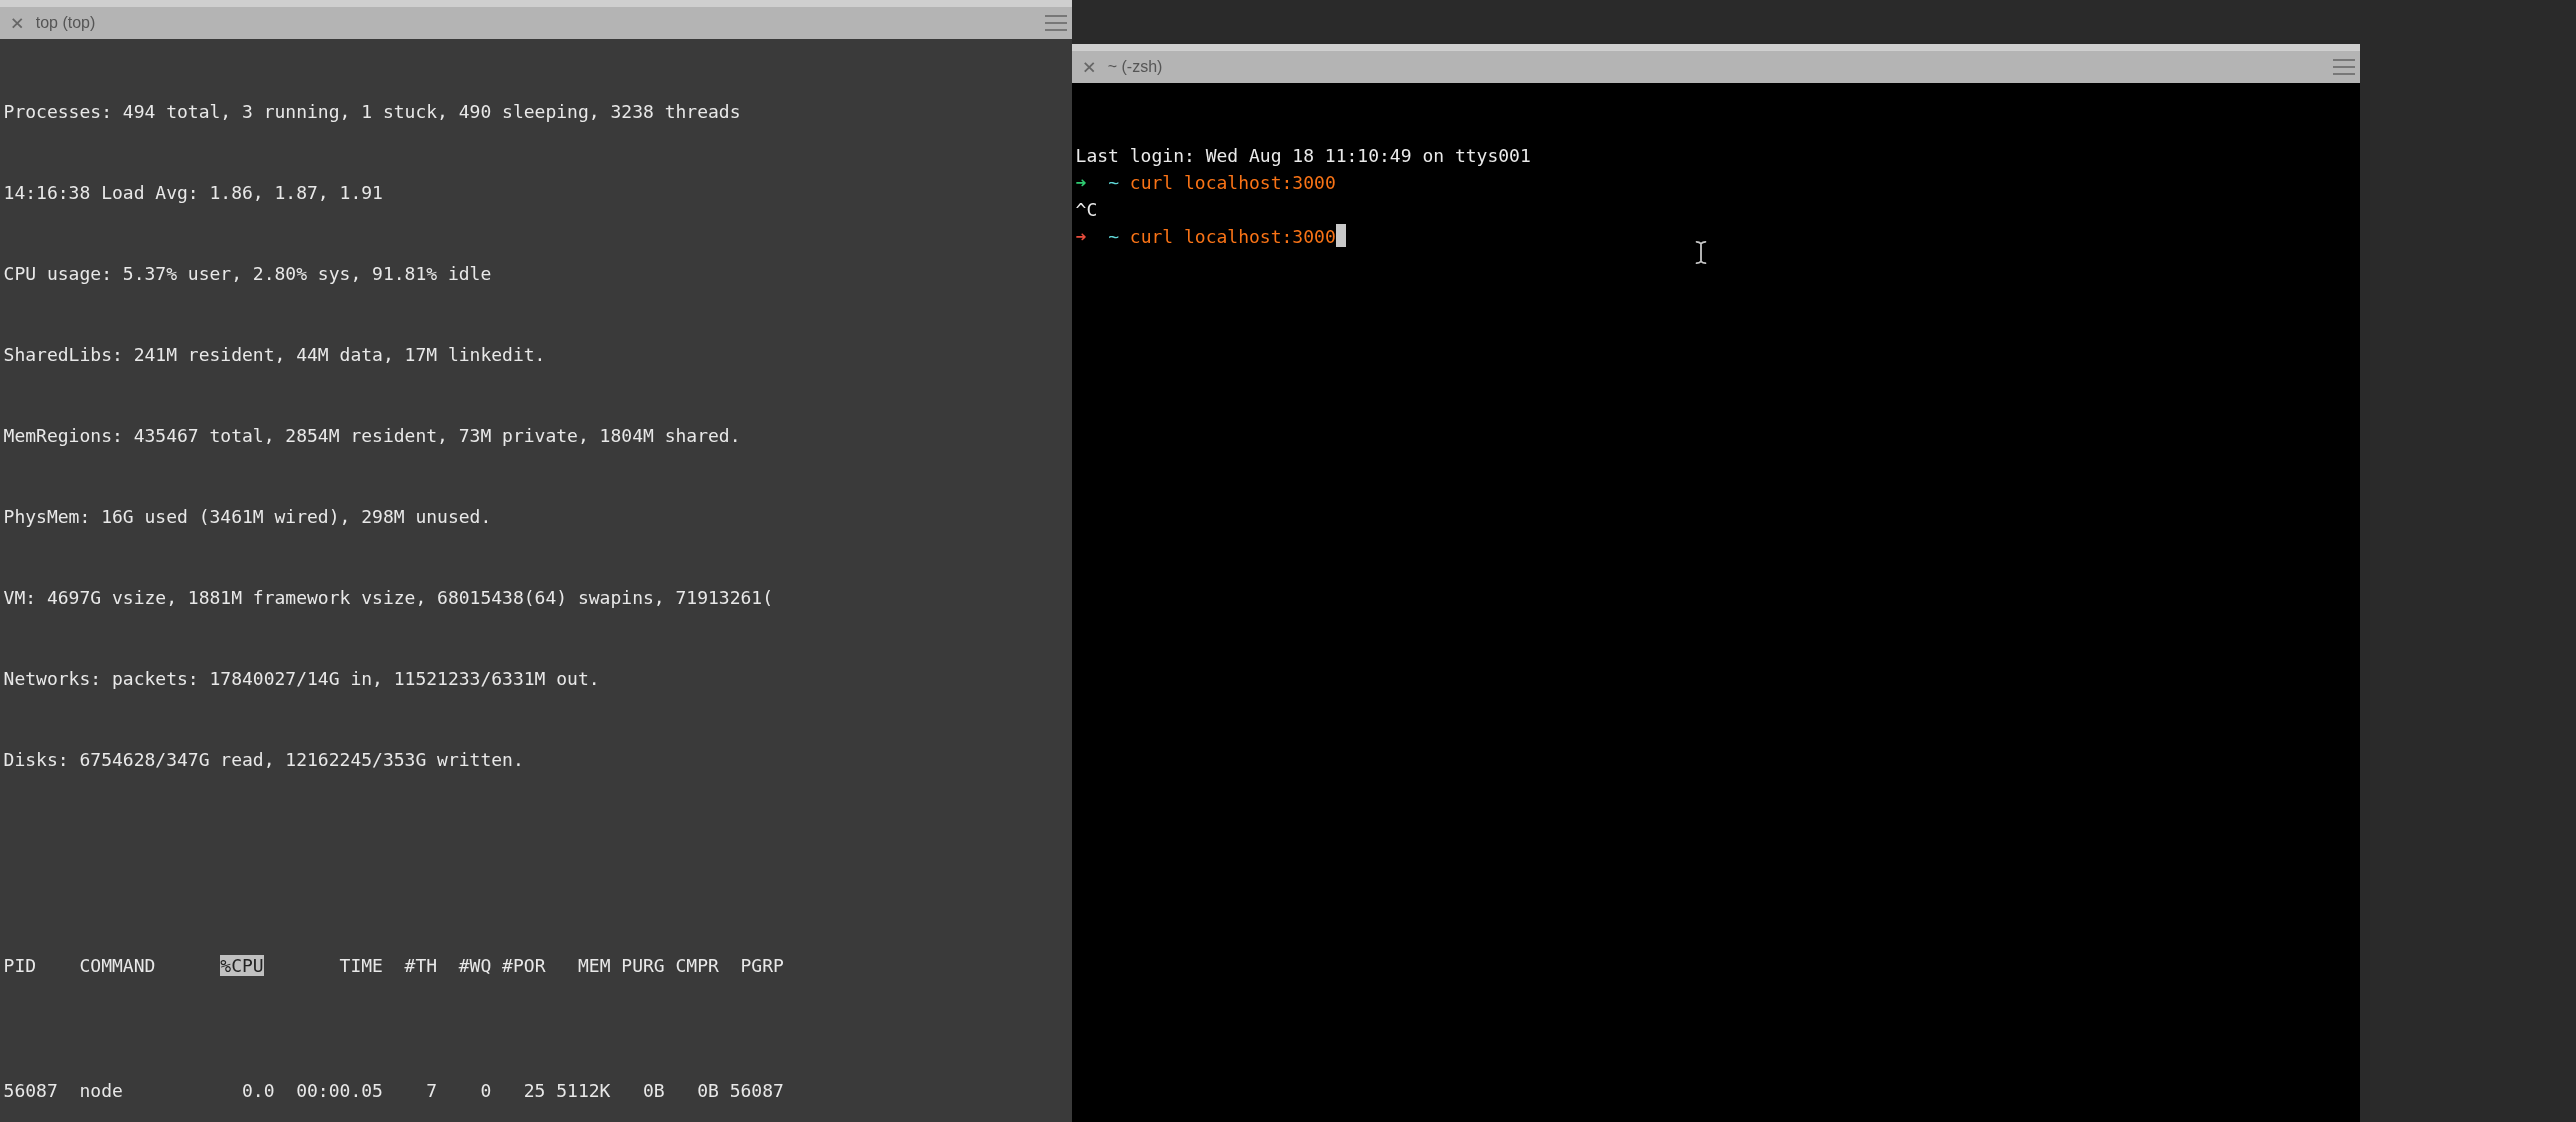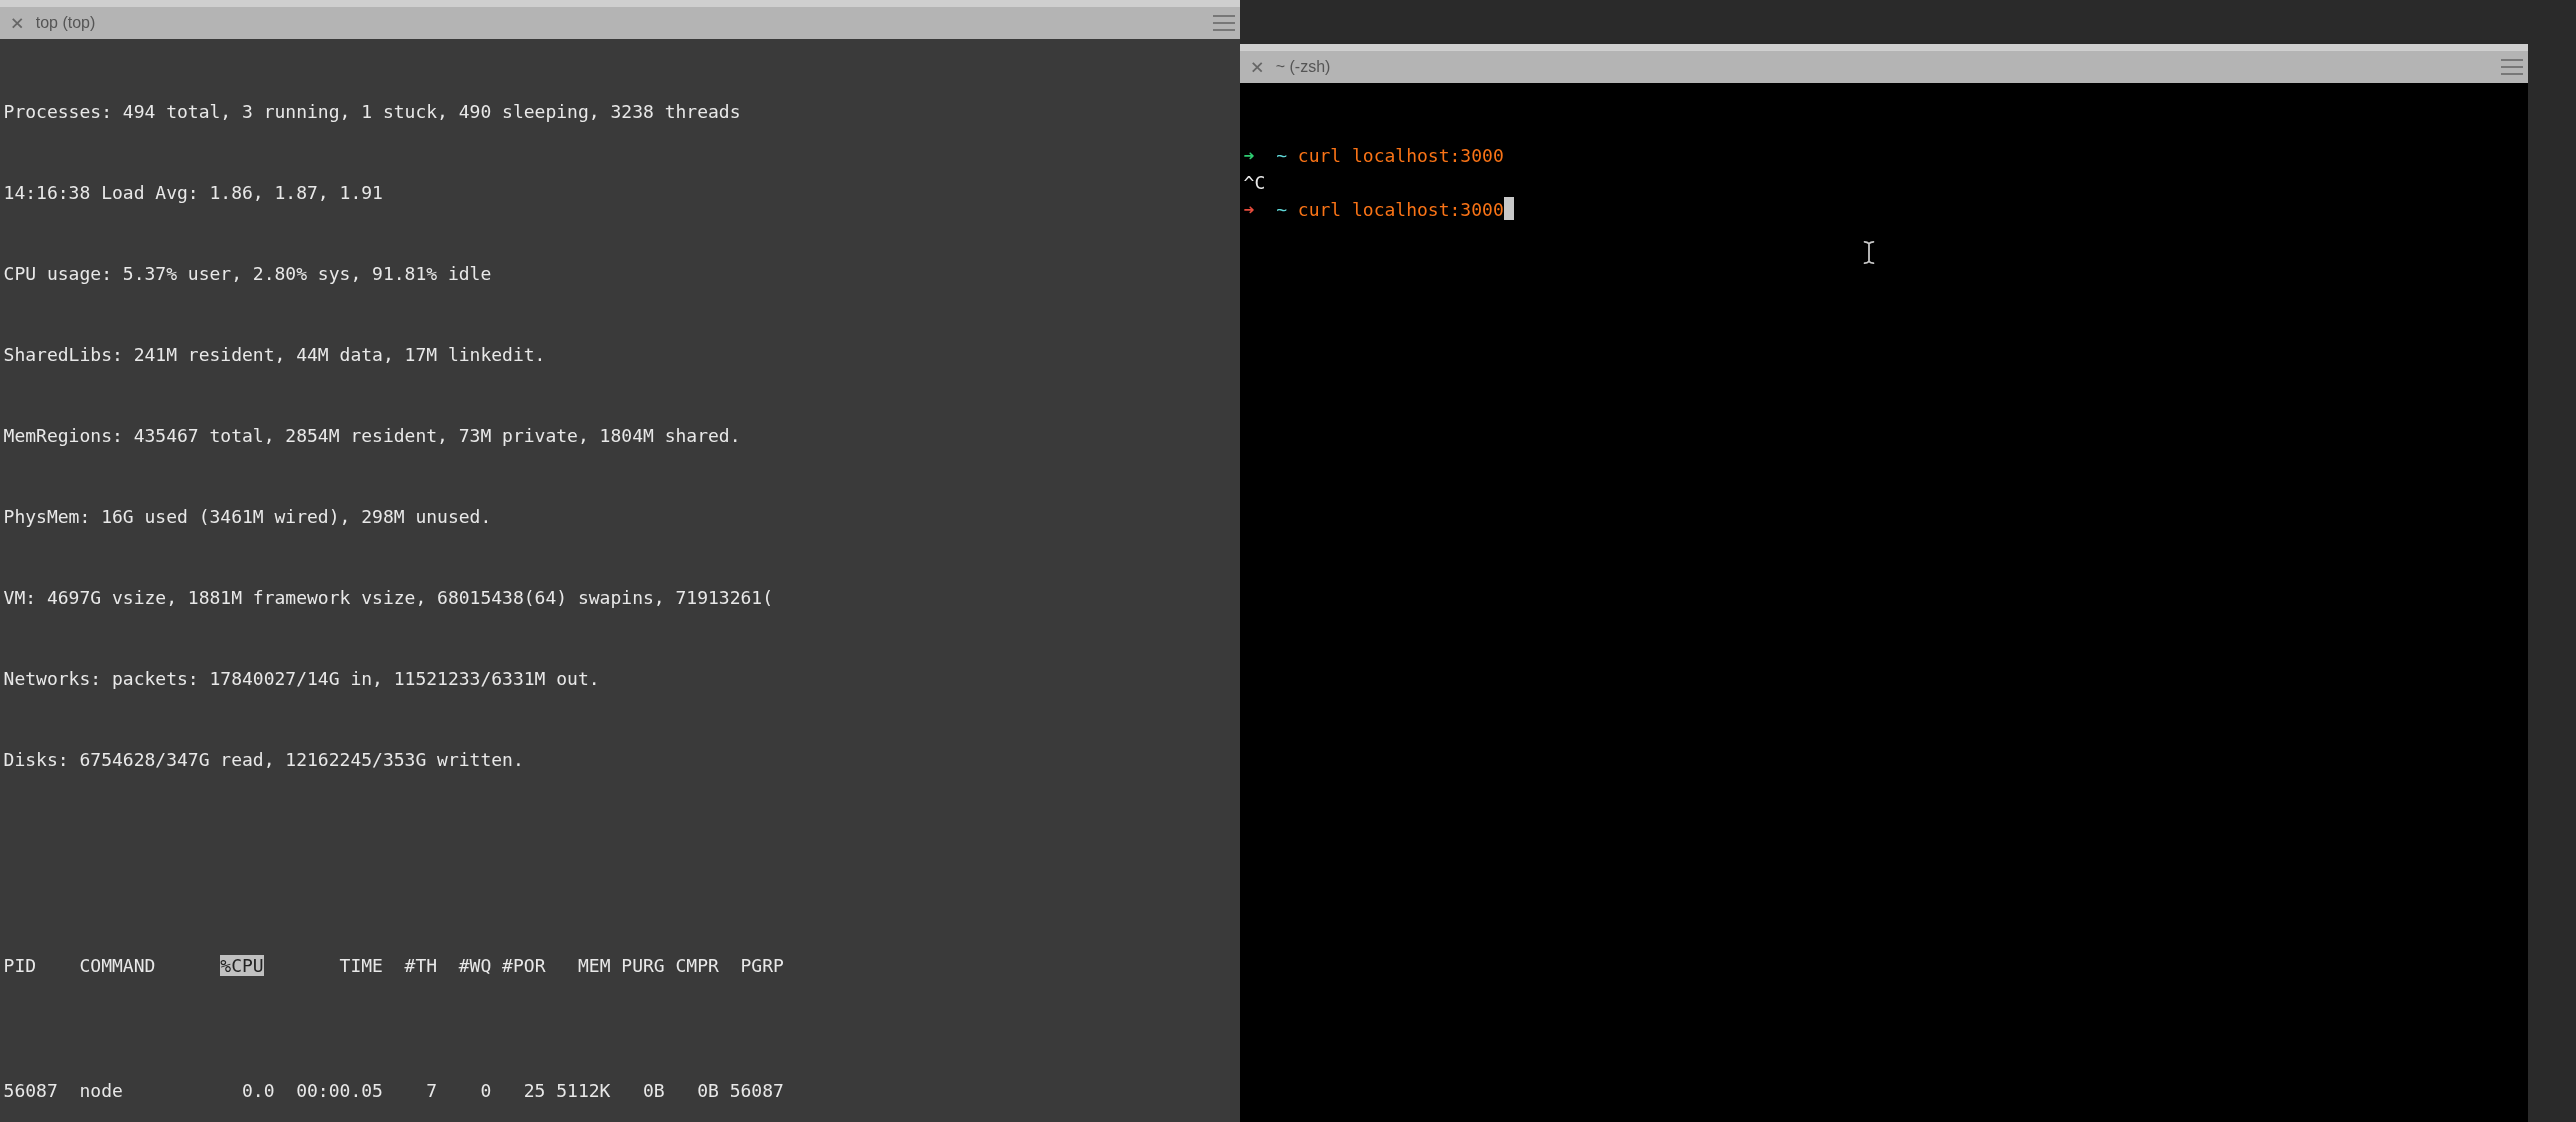--- a/index.html
+++ b/index.html
@@ -17,21 +17,21 @@
     height: 1123px;
     background: #2a2a2a;
   }
   .pane {
     display: flex;
     flex-direction: column;
     height: 100%;
     position: relative;
   }
   .pane-left {
-    width: 1240px;
+    width: 1072px;
     background: #3a3a3a;
   }
   .pane-right {
     width: 1288px;
     background: #000;
     margin-top: 44px;
   }
   .title-bar {
     height: 32px;
     background: #b4b4b4;
@@ -178,21 +178,21 @@
           </svg>
       </span>
       <span class="title-text">~ (-zsh)</span>
       <span class="menu-btn">
         <span class="bar"></span>
           <span class="bar"></span>
           <span class="bar"></span>
       </span>
     </div>
     <div class="term-body" id="right-body">
-      <div class="line"><span class="arrow-ok">➜</span>  <span class="tilde">~</span> <span class="cmd">curl localhost:3000</span></div><div class="line">^C</div><div class="line"><span class="arrow-err">➜</span>  <span class="tilde">~</span> <span class="cmd">curl localhost:3000</span><span class="block-cursor"></span></div>
+      <div class="line">Last login: Wed Aug 18 11:10:49 on ttys001</div><div class="line"><span class="arrow-ok">➜</span>  <span class="tilde">~</span> <span class="cmd">curl localhost:3000</span></div><div class="line">^C</div><div class="line"><span class="arrow-err">➜</span>  <span class="tilde">~</span> <span class="cmd">curl localhost:3000</span><span class="block-cursor"></span></div>
       
       <span class="ibeam" id="ibeam" style="left: 534px; top: 130px;">
         <svg viewBox="0 0 18 28">
           <path d="M4 2 Q7 2 9 4 Q11 2 14 2 M9 4 L9 24 M4 26 Q7 26 9 24 Q11 26 14 26" stroke="#c8c8c8" stroke-width="2" fill="none" stroke-linecap="round"></path>
         </svg>
       </span>
     </div>
   </div>
 
 </div>

